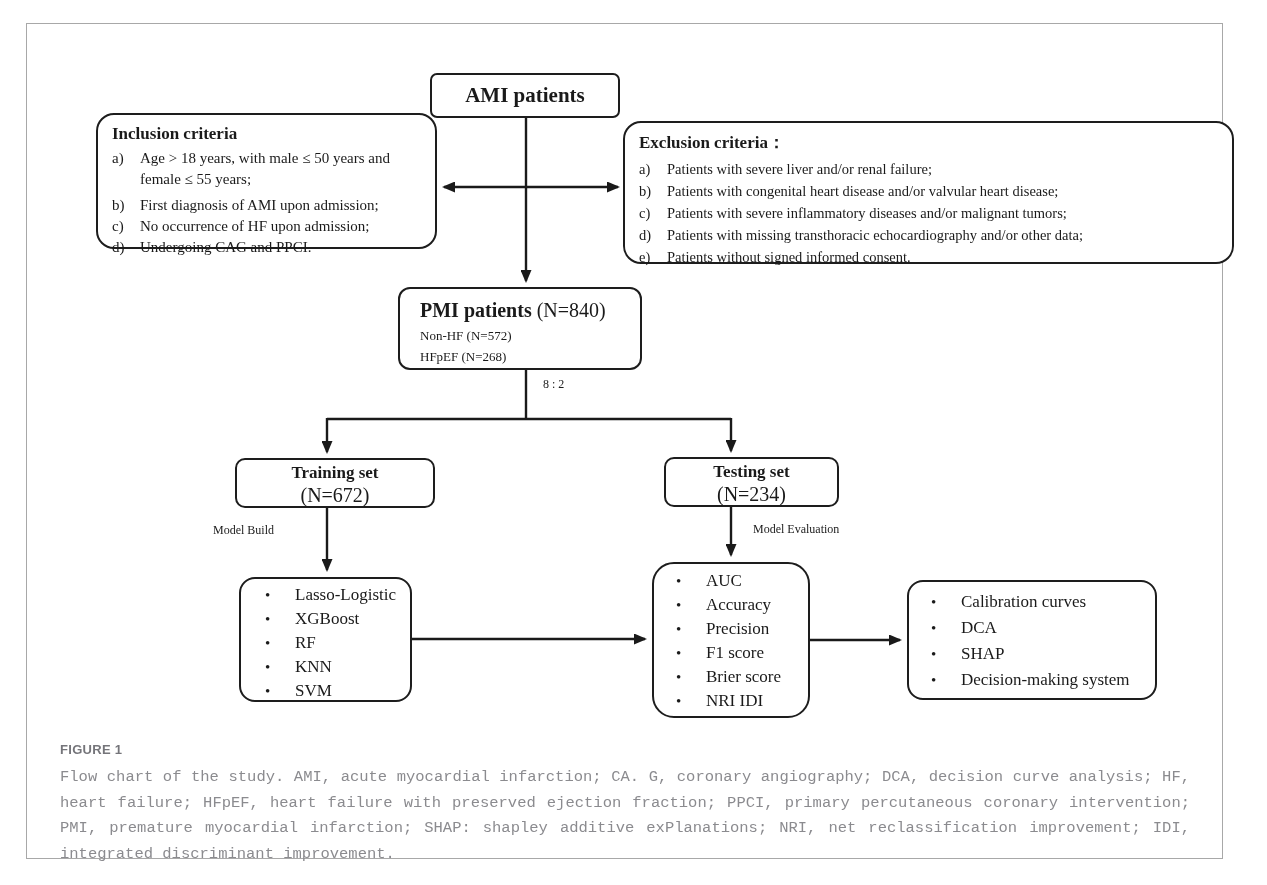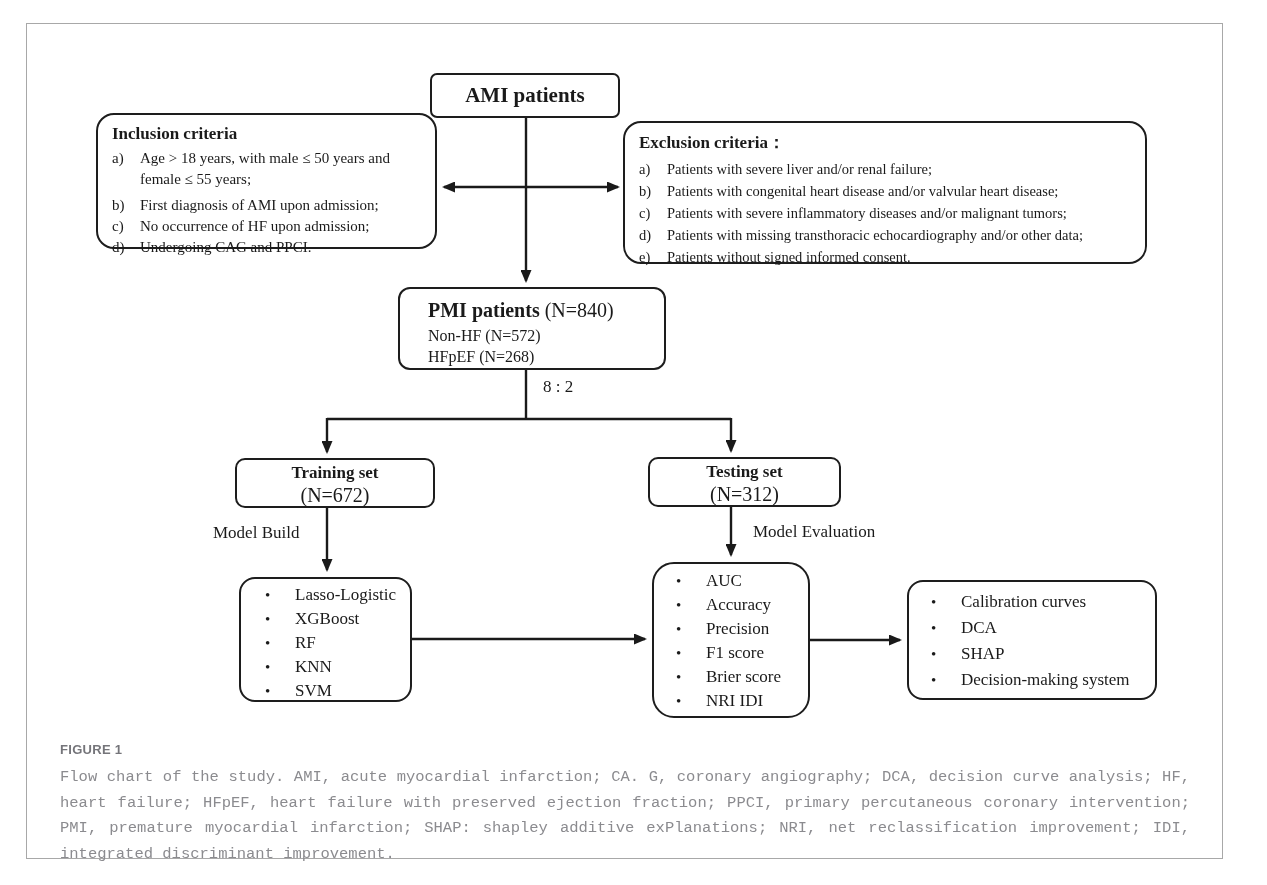--- a/index.html
+++ b/index.html
@@ -14,48 +14,48 @@
   svg.connectors { position:absolute; left:0; top:0; width:1267px; height:885px; }
   .node {
     position:absolute; background:#ffffff; border:2px solid #1d1d1d;
     box-sizing:border-box;
   }
   .ami { left:430px; top:58px; width:190px; height:45px; border-radius:7px;
          display:flex; align-items:center; justify-content:center;
          font-size:21px; font-weight:bold;margin-top:15px; }
   .inclusion { left:96px; top:113px; width:341px; height:136px; border-radius:18px;
                padding:9px 14px; }
-  .exclusion { left:623px; top:121px; width:524px; height:143px; border-radius:18px;
+  .exclusion { left:623px; top:121px; width:611px; height:143px; border-radius:18px;
                padding:8px 14px; }
   .crit-title { font-weight:bold; font-size:17px; margin-bottom:4px; }
   .crit-row { display:flex; font-size:15px; line-height:21px; }
   .exclusion .crit-row { font-size:14.5px; line-height:22px; }
   .crit-label { width:28px; flex:none; }
   .crit-text { flex:1; }
   .row-gap { margin-bottom:5px; }
-  .pmi { left:398px; top:287px; width:268px; height:83px; border-radius:12px;
-         padding:8px 28px; }
+  .pmi { left:398px; top:287px; width:244px; height:83px; border-radius:12px;
+         padding:8px 20px; }
   .pmi-title { font-size:20px; line-height:26px; margin-bottom:2px; }
   .pmi-title .b { font-weight:bold; }
-  .pmi-line { font-size:16px; line-height:21px; }
+  .pmi-line { font-size:13px; line-height:21px; }
   .setbox { border-radius:10px; text-align:center; padding-top:2px; }
   .training { left:235px; top:458px; width:200px; height:50px; }
-  .testing  { left:648px; top:457px; width:193px; height:50px; }
+  .testing  { left:664px; top:457px; width:175px; height:50px; }
   .set-title { font-size:17px; font-weight:bold; line-height:22px; }
   .set-sub { font-size:20px; line-height:22px; }
   .listbox { border-radius:16px; }
   .models  { left:239px; top:577px; width:173px; height:125px; padding:4px 4px 0 18px; }
   .metrics { left:652px; top:562px; width:158px; height:156px; border-radius:22px;
              padding:5px 4px 0 16px; }
   .outputs { left:907px; top:580px; width:250px; height:120px; padding:7px 4px 0 16px; }
   .list-row { display:flex; align-items:baseline; font-size:17px; line-height:23px; }
   .metrics .list-row { line-height:24px; }
   .outputs .list-row { line-height:26px; }
   .bullet { width:30px; flex:none; text-align:left; padding-left:6px; font-size:15px; }
-  .flabel { position:absolute; font-size:17px; white-space:nowrap; }
+  .flabel { position:absolute; font-size:12px; white-space:nowrap; }
   .split-label { left:543px; top:377px; }
   .build-label { left:213px; top:523px; }
   .eval-label  { left:753px; top:522px; }
   .cap-label {
     position:absolute; left:60px; top:742px;
     font-family:"Liberation Sans", sans-serif; font-weight:700;
     font-size:13px; letter-spacing:.3px; color:#75757a;
   }
   .cap-text {
     position:absolute; left:60px; top:765px; width:1130px;
@@ -148,21 +148,21 @@
 
   <div class="flabel split-label">8 : 2</div>
 
   <div class="node setbox training">
     <div class="set-title">Training set</div>
     <div class="set-sub">(N=672)</div>
   </div>
 
   <div class="node setbox testing">
     <div class="set-title">Testing set</div>
-    <div class="set-sub">(N=312)</div>
+    <div class="set-sub">(N=234)</div>
   </div>
 
   <div class="flabel build-label">Model Build</div>
   <div class="flabel eval-label">Model Evaluation</div>
 
   <div class="node listbox models">
     <div class="list-row">
       <span class="bullet">•</span>
       <span>Lasso-Logistic</span>
     </div>

